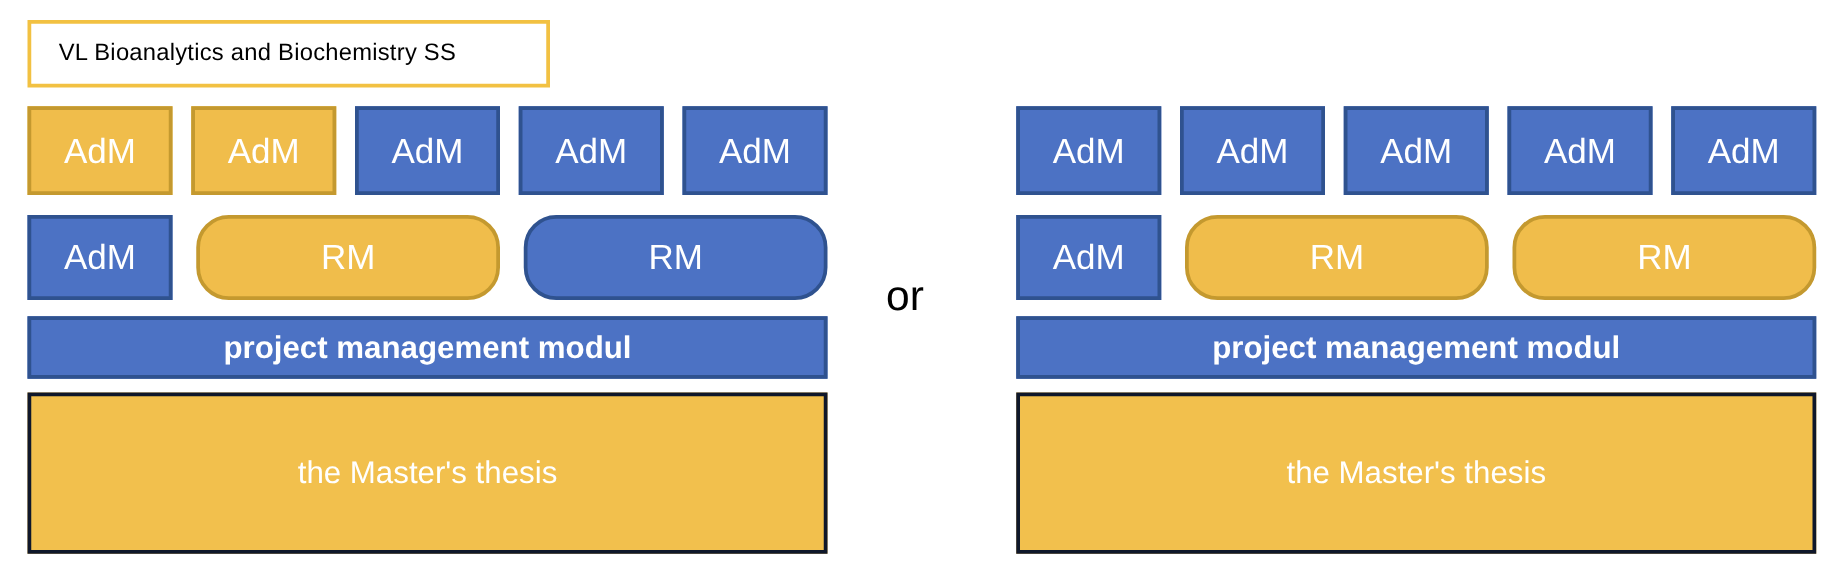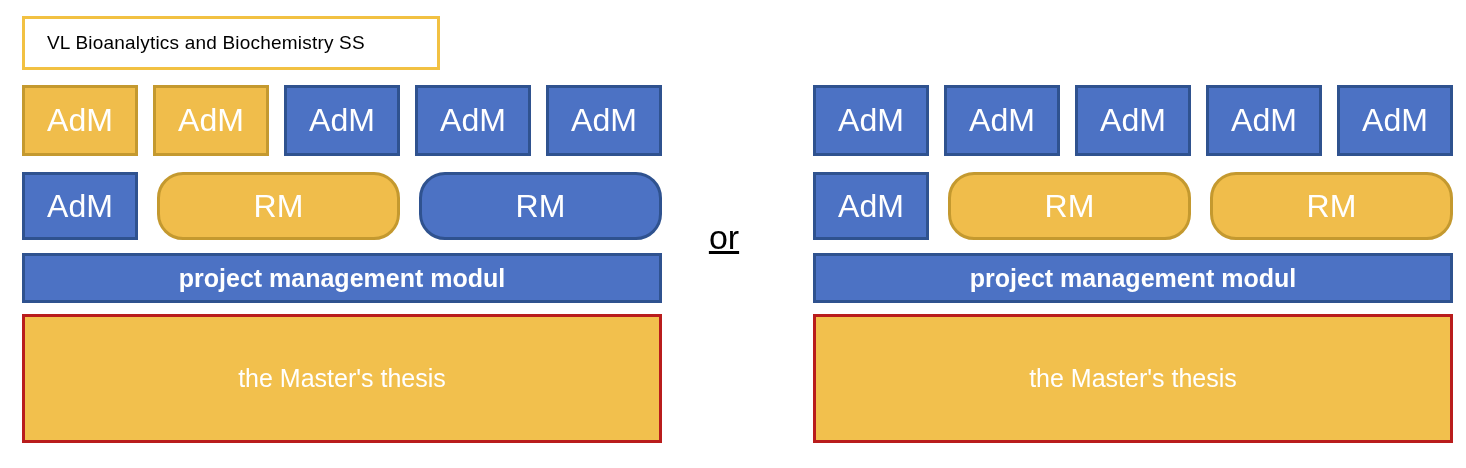--- a/index.html
+++ b/index.html
@@ -42,21 +42,21 @@
   .row { position: absolute; left: 0; width: 640px; display: flex; }
   .row1 { top: 85px;  height: 71px; justify-content: space-between; }
   .row2 { top: 172px; height: 68px; gap: 19px; }
   .pm-row { top: 253px; height: 50px; }
 
   .block {
     display: flex;
     align-items: center;
     justify-content: center;
     color: #ffffff;
-    font-size: 32px;
+    font-size: 28px;
   }
   .gold { background: #F0BD4B; border: 3px solid #C4992F; }
   .blue { background: #4C72C4; border: 3px solid #2F528F; }
 
   .adm { width: 116px; flex: 0 0 116px; }
   .rm  { flex: 1 1 auto; border-radius: 26px; }
 
   .pm-block {
     width: 640px;
     font-size: 25px;
@@ -64,37 +64,36 @@
     text-align: right;
   }
 
   .thesis-block {
     position: absolute;
     top: 314px;
     left: 0;
     width: 640px;
     height: 129px;
     background: #F2C04D;
-    border: 3px solid #b91c1c;
+    border: 3px solid #0f172a;
     display: flex;
     align-items: center;
     justify-content: center;
     color: #ffffff;
     font-size: 25px;
   }
 
   .or-label {
     position: absolute;
     left: 694px;
     top: 218px;
     width: 60px;
     text-align: center;
     color: #000000;
     font-size: 34px;
-    text-decoration: underline;
   }
 </style>
 </head>
 <body>
 
 <div class="canvas">
 
   <div class="column left">
     <div class="title-box">
       <span>VL Bioanalytics and Biochemistry SS</span>

